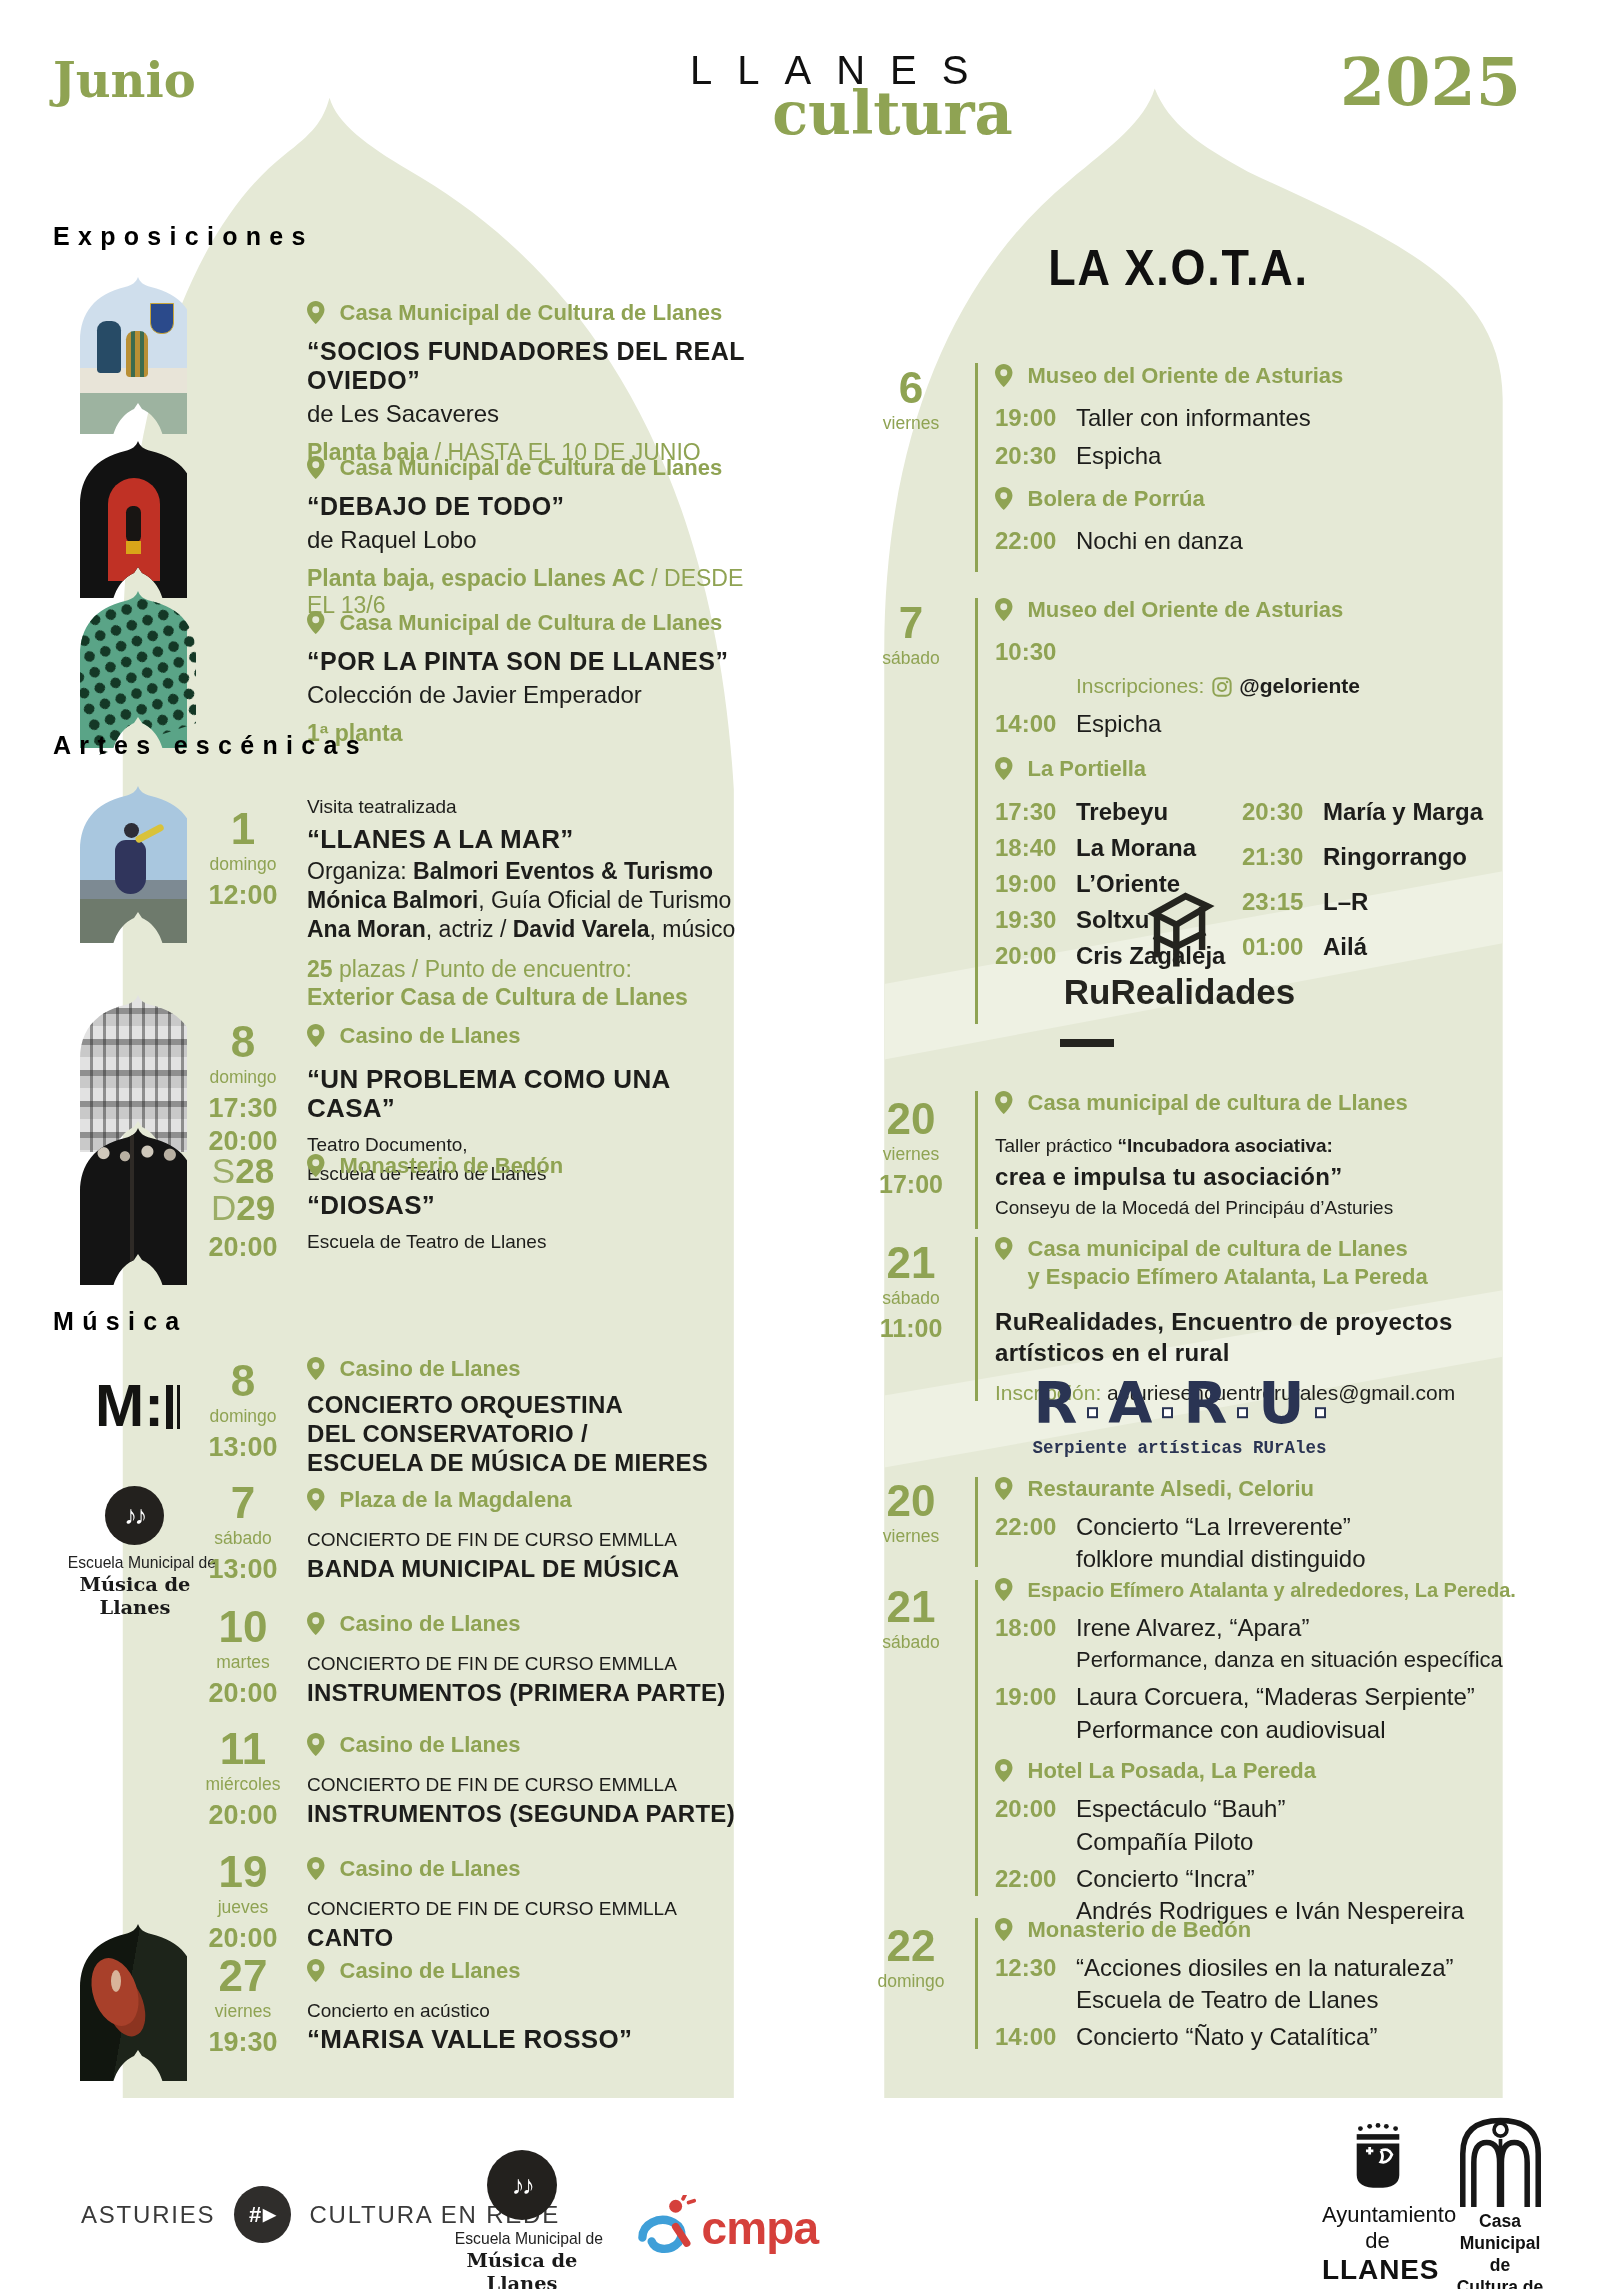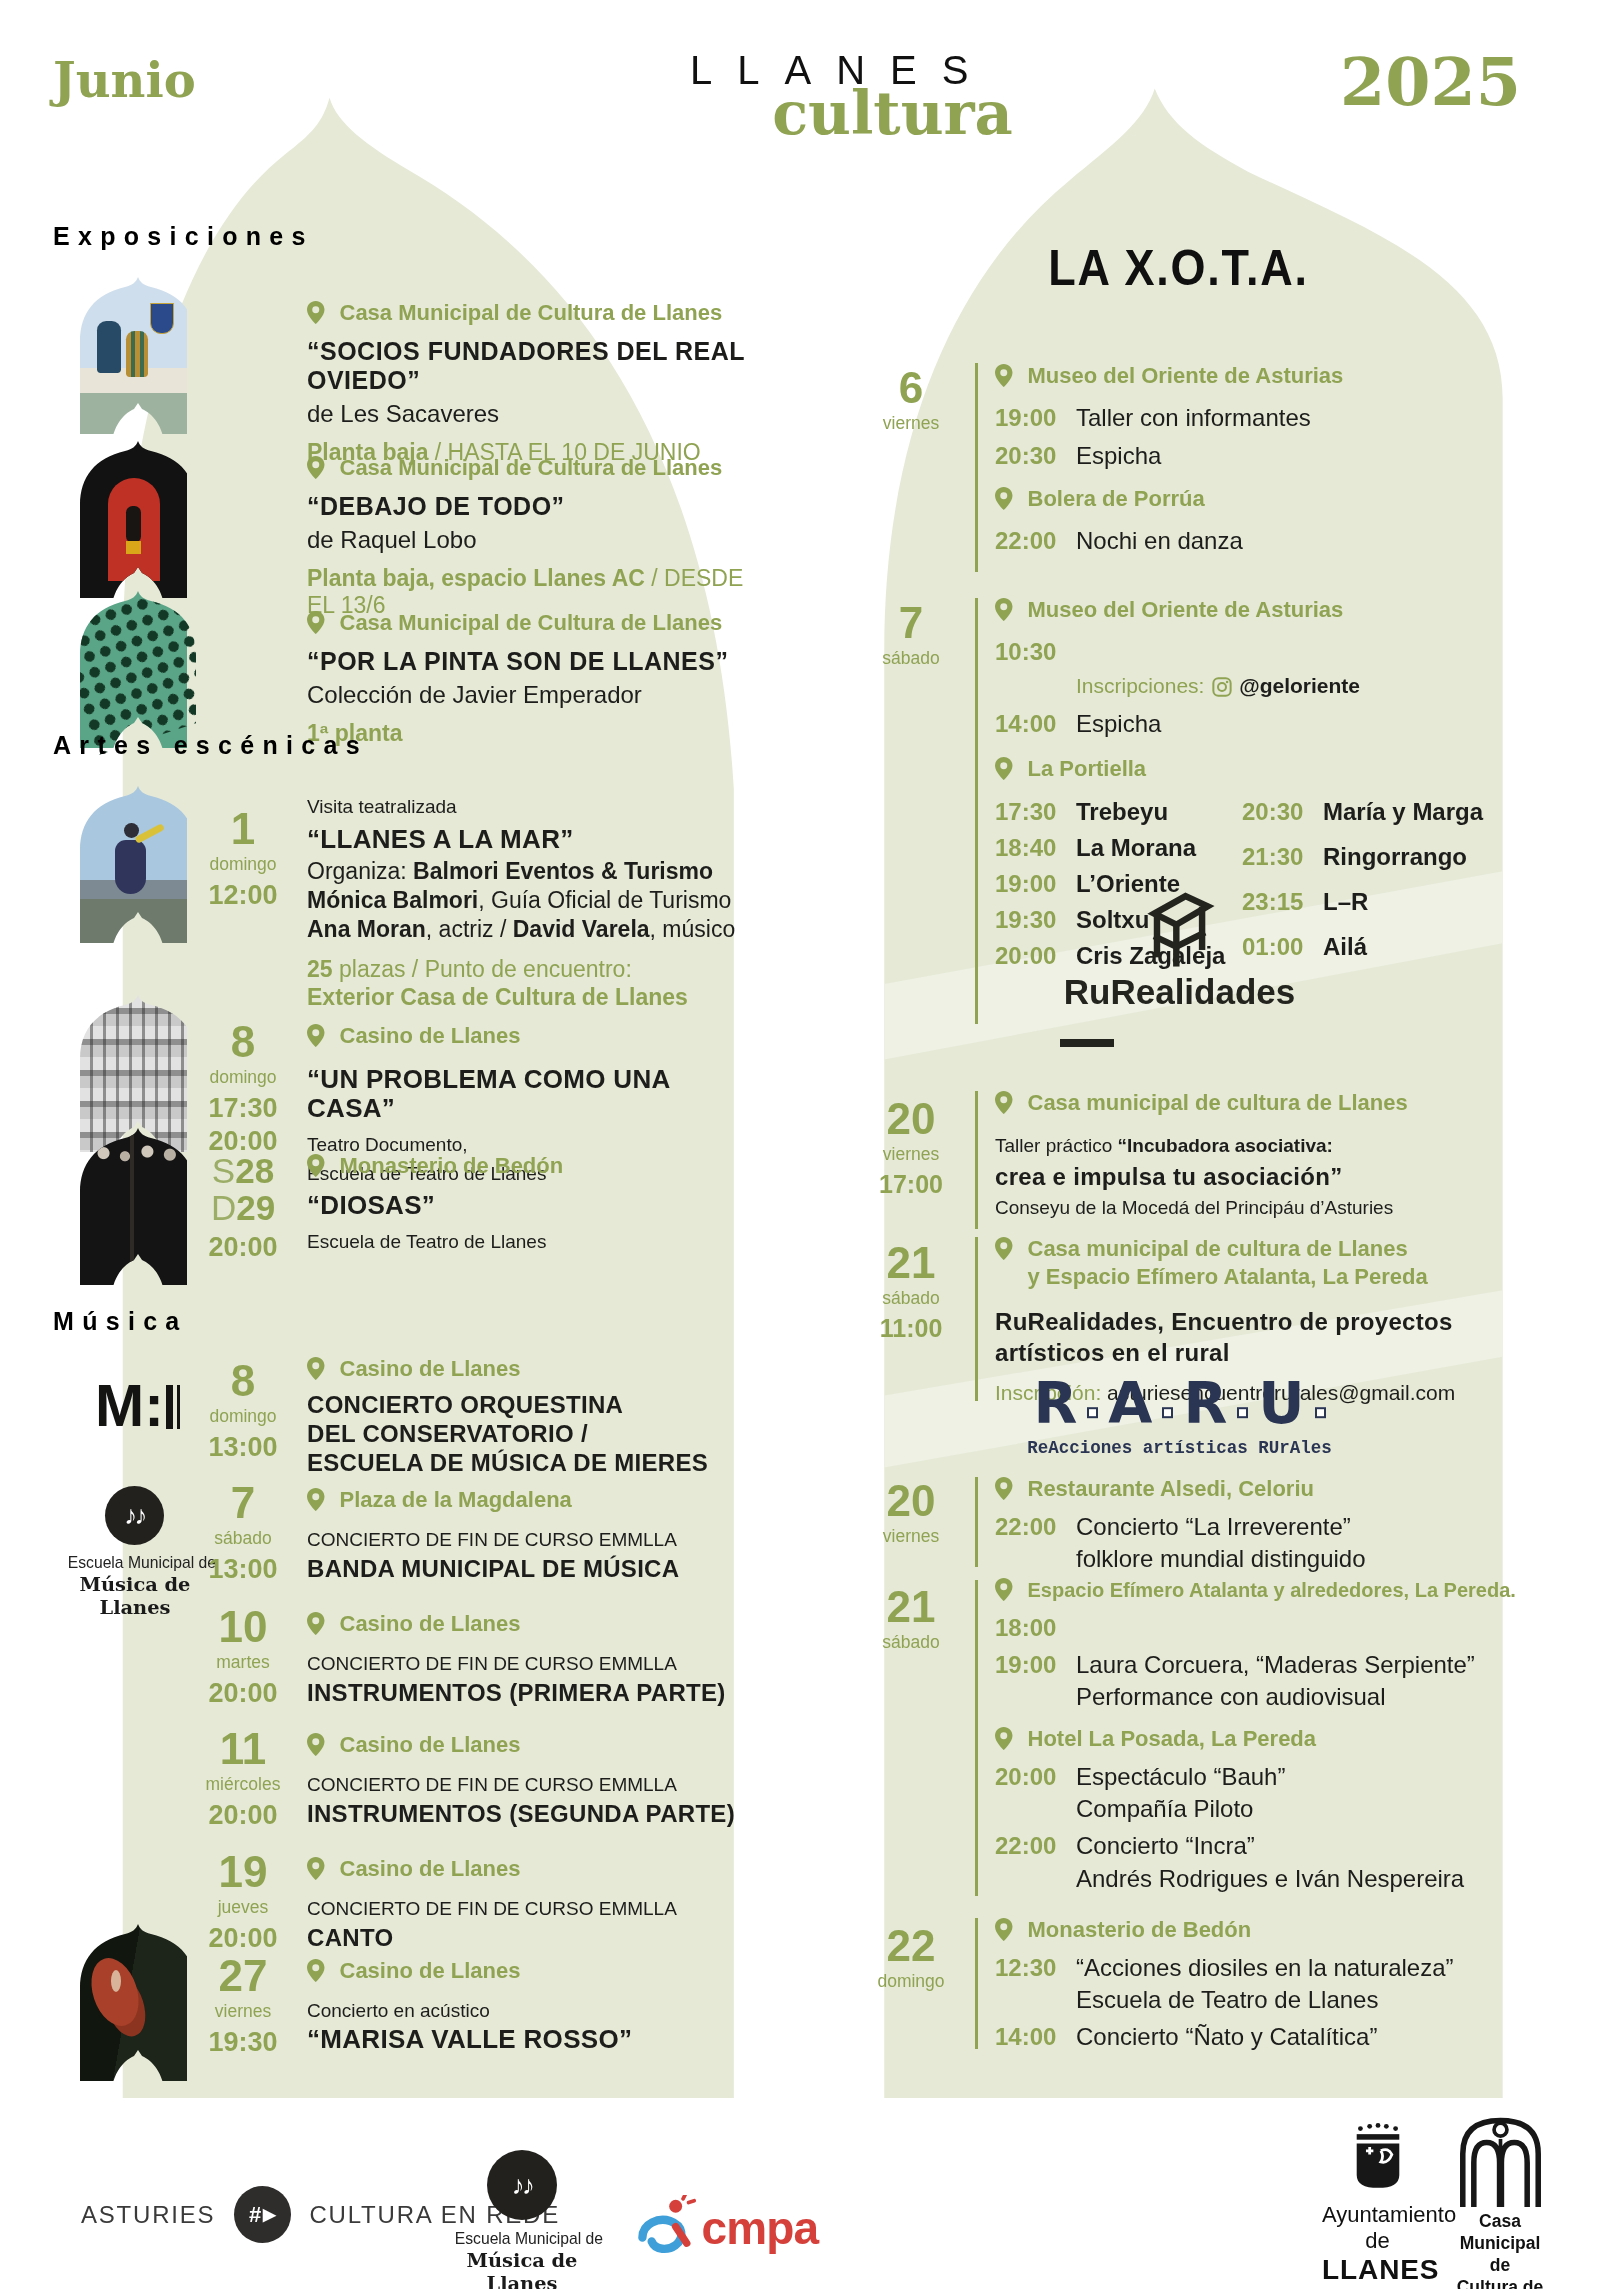--- a/index.html
+++ b/index.html
@@ -558,21 +558,21 @@
 <div class="abs raru-row" style="left:981px;top:1370px;width:397px">
   <span class="raru-letter">R</span>
     <span class="raru-sq"></span>
   <span class="raru-letter">A</span>
     <span class="raru-sq"></span>
   <span class="raru-letter">R</span>
     <span class="raru-sq"></span>
   <span class="raru-letter">U</span>
     <span class="raru-sq"></span>
 </div>
-<div class="abs raru-sub" style="left:981px;top:1438px;width:397px">ReAcciones artísticas RUrAles</div>
+<div class="abs raru-sub" style="left:981px;top:1438px;width:397px">Serpiente artísticas RUrAles</div>
 
 <div class="dayR" style="top:1480px">
   <div class="day-n">20</div>
   <div class="day-w">viernes</div>
 </div>
 <div class="vrule" style="top:1477px;height:90px"></div>
 <div class="revt" style="top:1475px">
   <div class="loc">
       <span class="pin-ic">
         <svg width="17.5" height="23" viewBox="0 0 19 25">
@@ -597,20 +597,22 @@
   <div class="loc small">
       <span class="pin-ic">
         <svg width="17.5" height="23" viewBox="0 0 19 25">
           <path fill="#8fa353" d="M9.5 0C4.25 0 0 4.2 0 9.4c0 7 9.5 15.6 9.5 15.6S19 16.4 19 9.4C19 4.2 14.75 0 9.5 0zm0 13.2a3.8 3.8 0 1 1 0-7.6 3.8 3.8 0 0 1 0 7.6z"></path>
         </svg>
       </span>
     <span>Espacio Efímero Atalanta y alrededores, La Pereda.</span>
     </div>
   <div class="row" style="margin-top:9.2px">
       <span class="tm">18:00</span>
+    <span class="lb"><span style="font-weight:500">Irene Alvarez, </span><b>“Apara”</b>
+      <div class="sl" style="font-size:22px">Performance, danza en situación específica</div></span>
     </div>
   <div class="row" style="margin-top:7.4px">
       <span class="tm">19:00</span>
     <span class="lb"><span style="font-weight:500">Laura Corcuera, </span><b>“Maderas Serpiente”</b>
       <div class="sl">Performance con audiovisual</div></span>
     </div>
   <div class="loc" style="margin-top:13px">
       <span class="pin-ic">
         <svg width="17.5" height="23" viewBox="0 0 19 25">
           <path fill="#8fa353" d="M9.5 0C4.25 0 0 4.2 0 9.4c0 7 9.5 15.6 9.5 15.6S19 16.4 19 9.4C19 4.2 14.75 0 9.5 0zm0 13.2a3.8 3.8 0 1 1 0-7.6 3.8 3.8 0 0 1 0 7.6z"></path>

